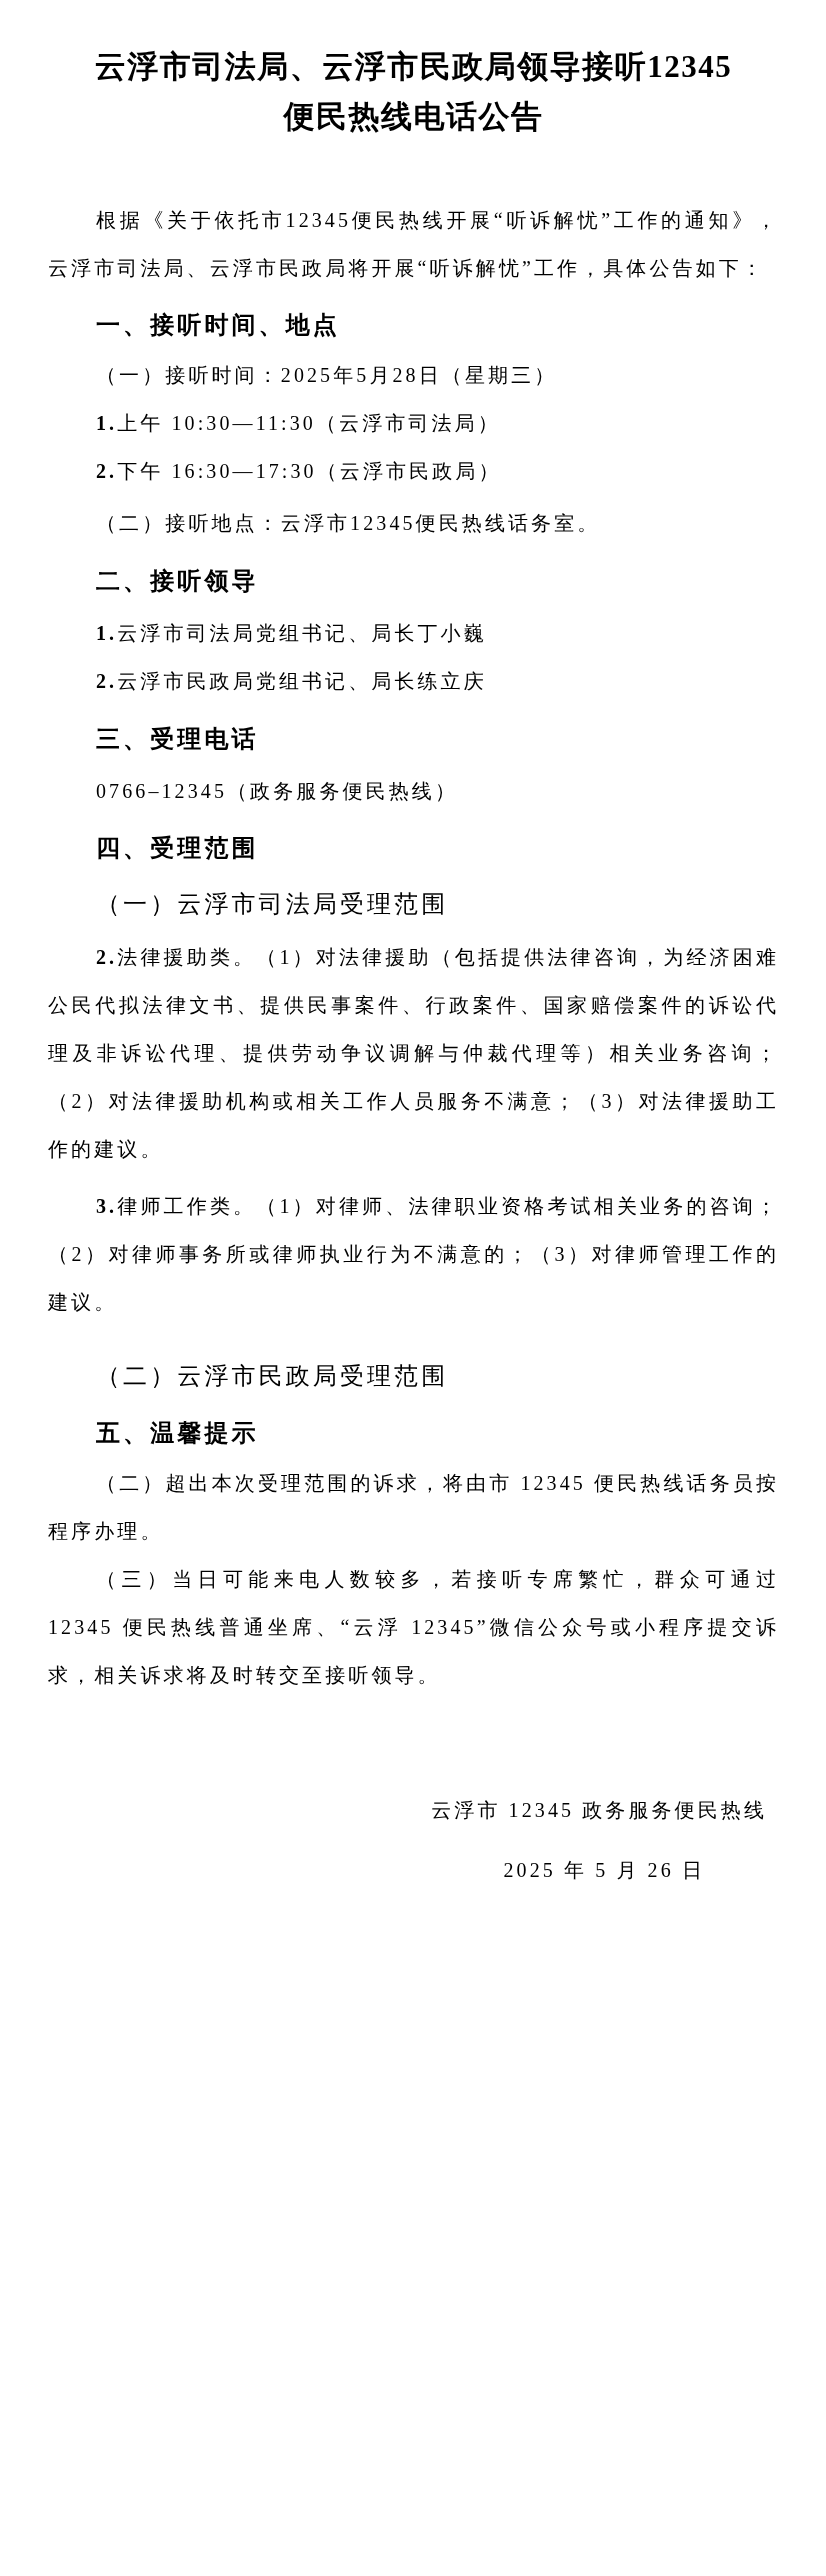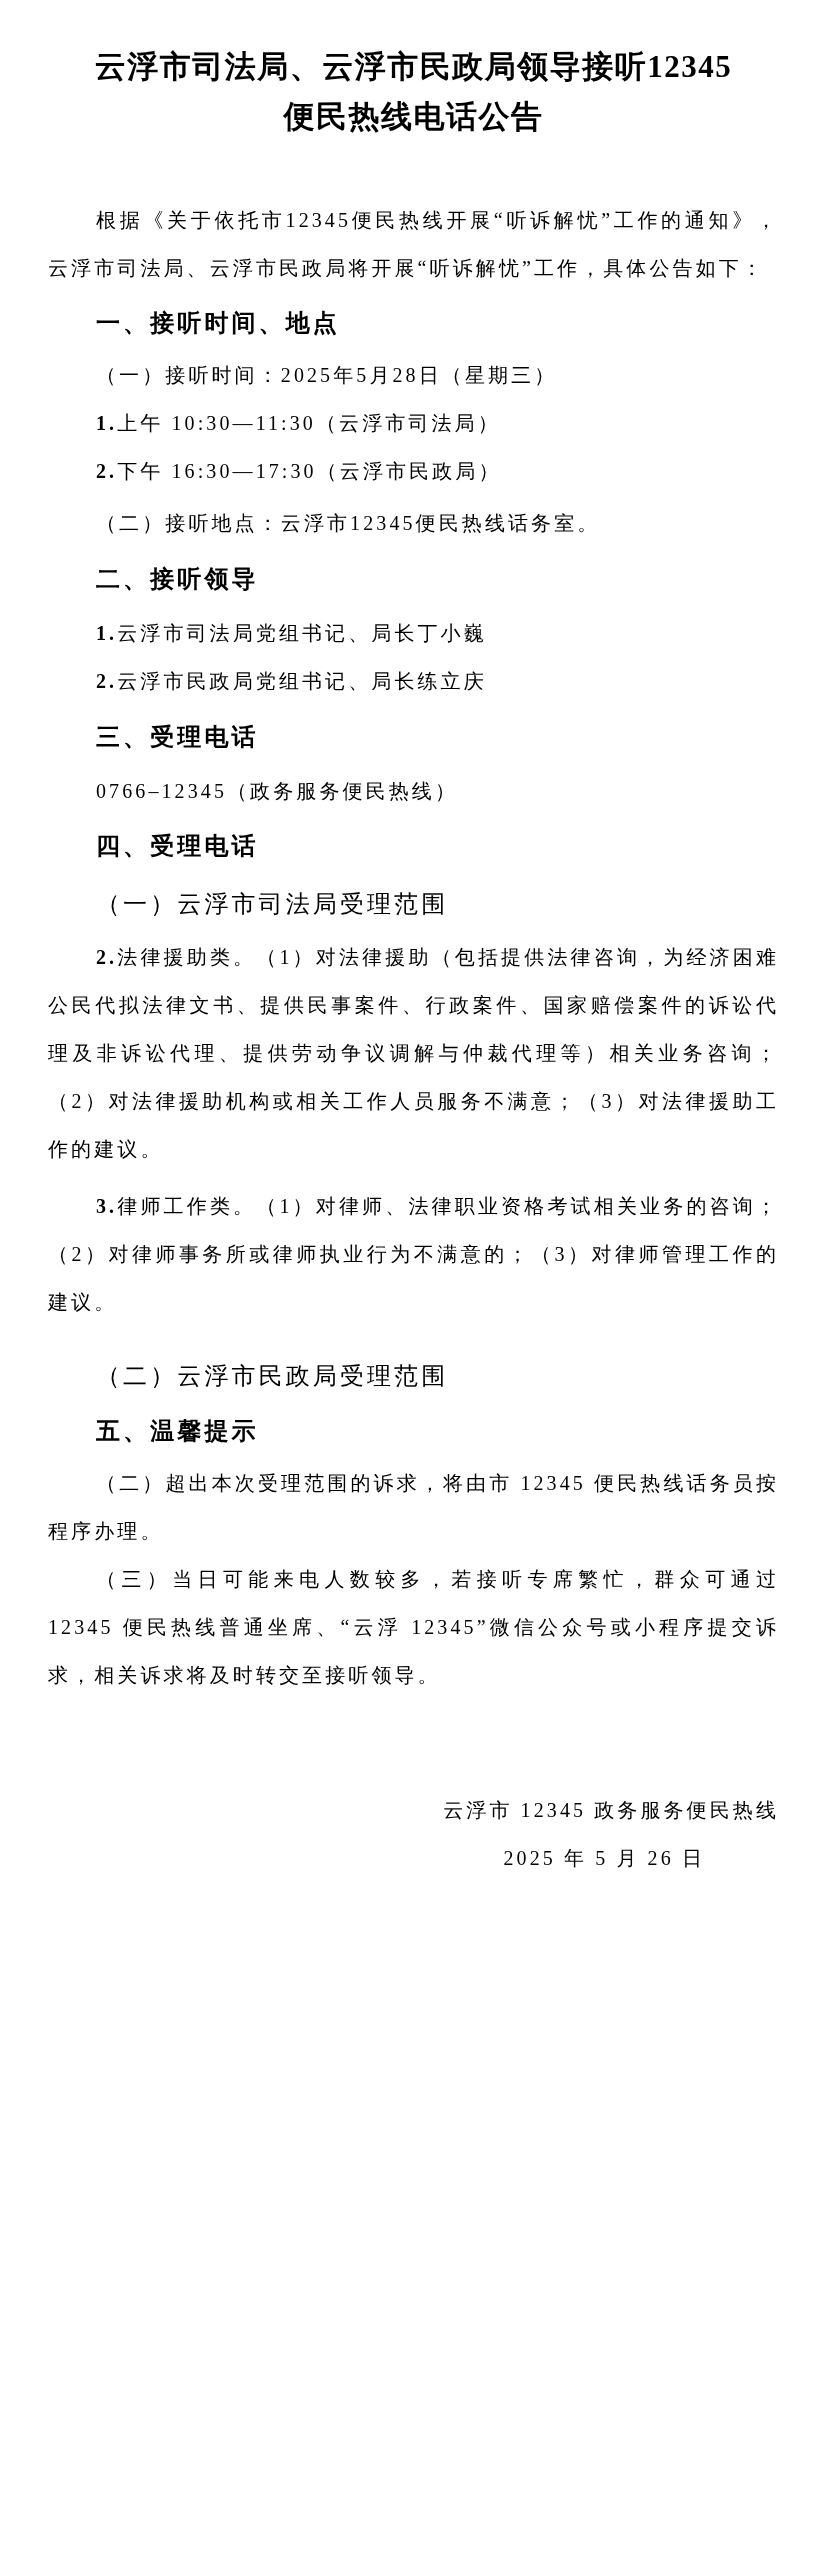--- a/index.html
+++ b/index.html
@@ -31,21 +31,21 @@
     font-size: 20px;
     line-height: 48px;
     letter-spacing: 3.1px;
     text-align: justify;
     text-indent: 48px;
   }
   .para.gap-sm { margin-top: 4.6px; }
   .para.gap-md { margin-top: 9.3px; }
   .heading {
     margin: 9.3px 0 1.5px 0;
-    font-family: Liberation Mono, monospace;
+    font-family: Liberation Serif, serif;
     font-weight: bold;
     font-size: 24px;
     line-height: 48px;
     letter-spacing: 3.1px;
     text-indent: 48px;
   }
   .subheading {
     margin: 7.7px 0 1.5px 0;
     font-size: 24px;
     line-height: 48px;
@@ -89,39 +89,39 @@
     <p class="heading">二、接听领导</p>
 
     <p class="para gap-sm"><span class="lead">1.</span><span>云浮市司法局党组书记、局长丁小巍</span></p>
 
     <p class="para"><span class="lead">2.</span><span>云浮市民政局党组书记、局长练立庆</span></p>
 
     <p class="heading">三、受理电话</p>
 
     <p class="para gap-sm">0766–12345（政务服务便民热线）</p>
 
-    <p class="heading">四、受理电话</p>
+    <p class="heading">四、受理范围</p>
 
     <p class="subheading">（一）云浮市司法局受理范围</p>
 
 
     <p class="para gap-sm"><span class="lead">2.</span><span>法律援助类。（1）对法律援助（包括提供法律咨询，为经济困难公民代拟法律文书、提供民事案件、行政案件、国家赔偿案件的诉讼代理及非诉讼代理、提供劳动争议调解与仲裁代理等）相关业务咨询；（2）对法律援助机构或相关工作人员服务不满意；（3）对法律援助工作的建议。</span></p>
 
     <p class="para gap-md"><span class="lead">3.</span><span>律师工作类。（1）对律师、法律职业资格考试相关业务的咨询；（2）对律师事务所或律师执业行为不满意的；（3）对律师管理工作的建议。</span></p>
 
     <p class="subheading mt-lg">（二）云浮市民政局受理范围</p>
 
 
     <p class="heading">五、温馨提示</p>
 
 
     <p class="para">（二）超出本次受理范围的诉求，将由市 12345 便民热线话务员按程序办理。</p>
 
     <p class="para">（三）当日可能来电人数较多，若接听专席繁忙，群众可通过 12345 便民热线普通坐席、“云浮 12345”微信公众号或小程序提交诉求，相关诉求将及时转交至接听领导。</p>
 
     <div class="signature">
-      <p class="para sign-org" style="text-indent:0; margin:0;">云浮市 12345 政务服务便民热线</p>
+      <p class="para sign-org" style="text-indent:0; margin:12px;">云浮市 12345 政务服务便民热线</p>
       <p class="para sign-date" style="text-indent:0; margin:0;">2025 年 5 月 26 日</p>
     </div>
 
   </div>
 </div>
 
 
 </body></html>

